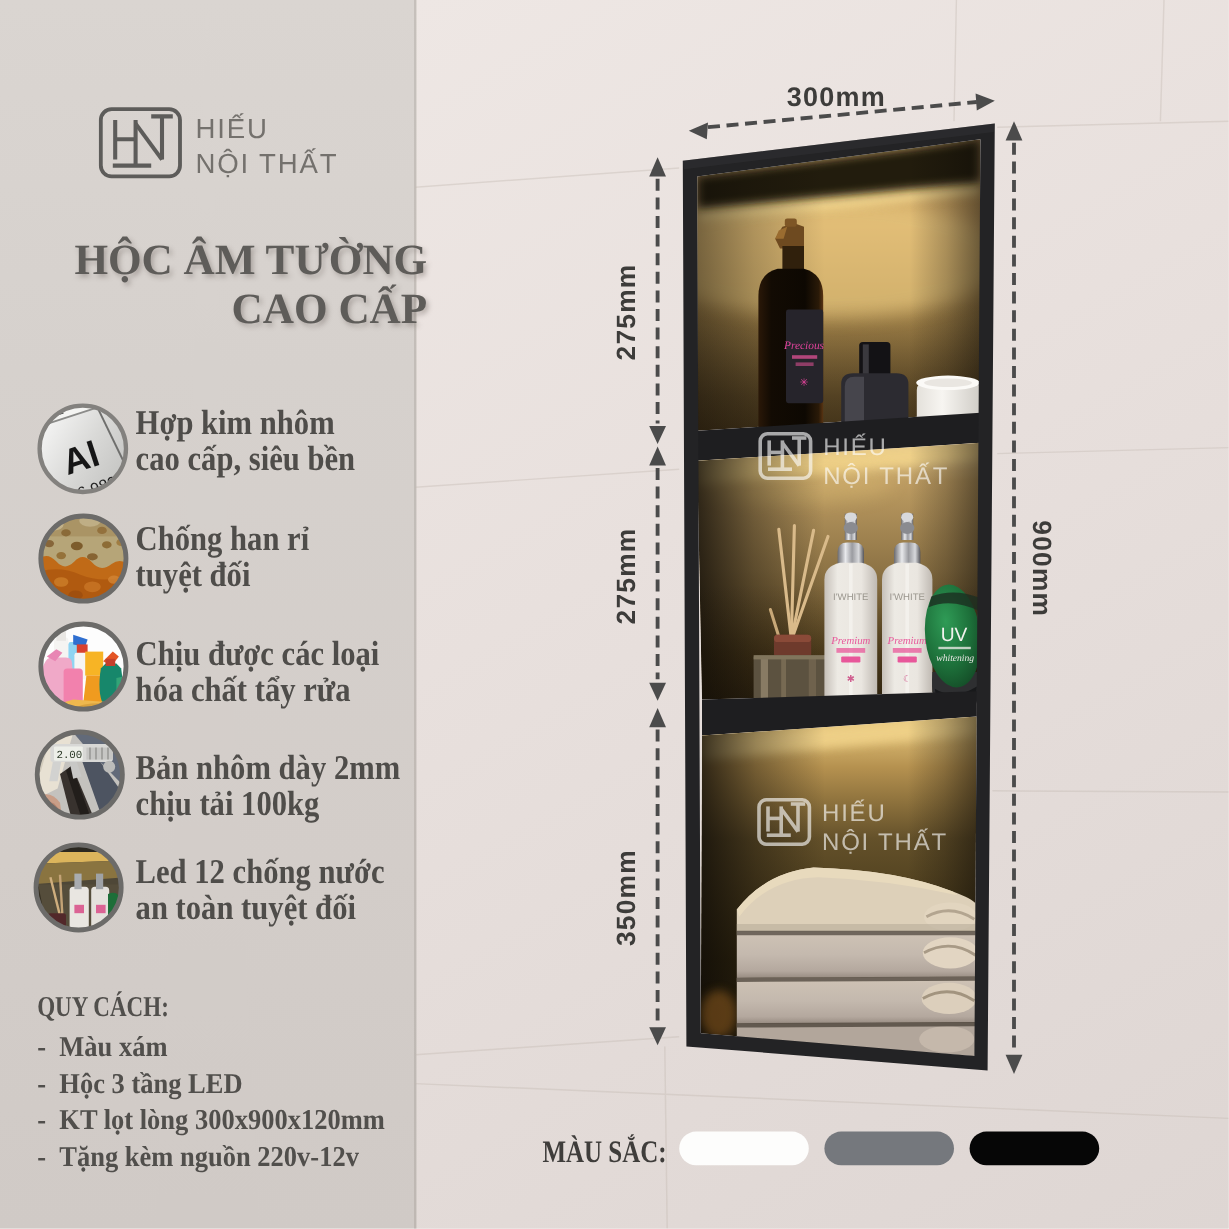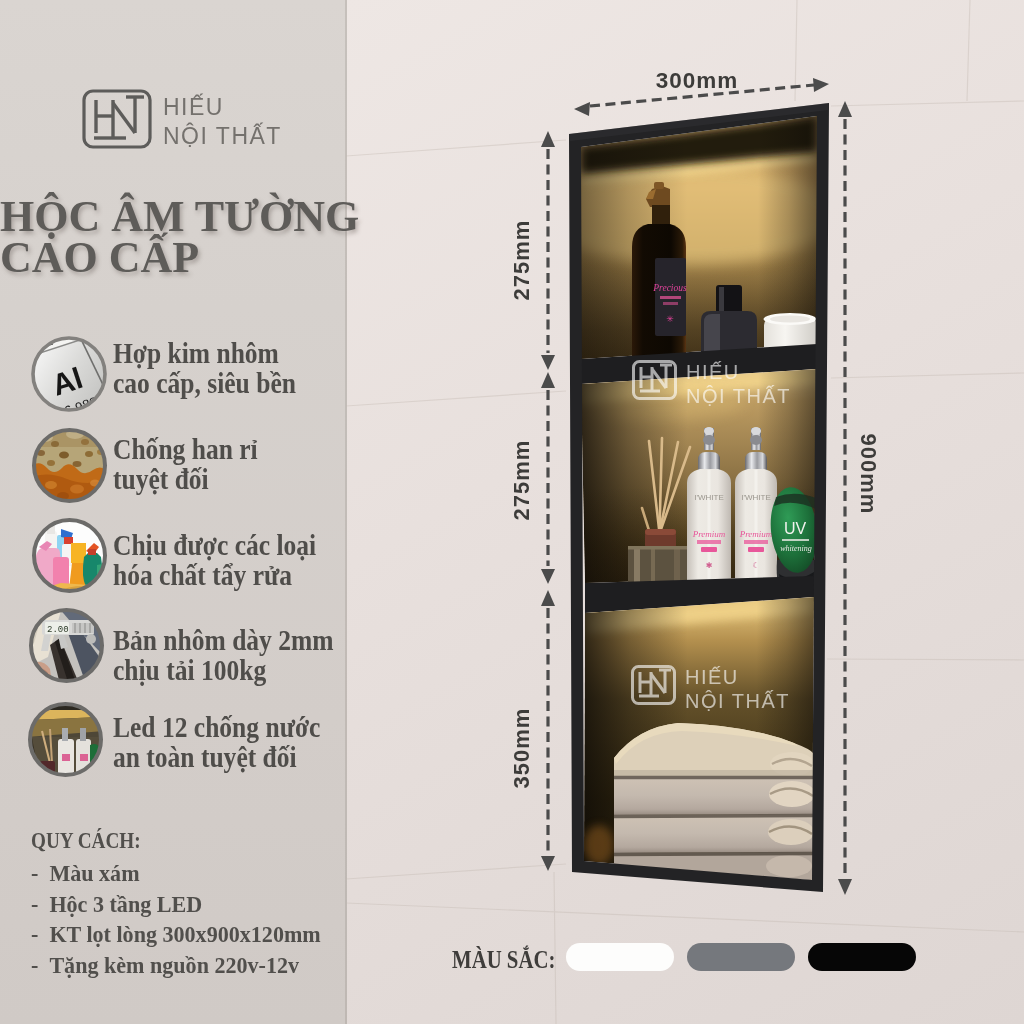--- a/index.html
+++ b/index.html
@@ -46,22 +46,22 @@
       <line x1="53" y1="8" x2="53" y2="44"></line>
       <line x1="44" y1="8" x2="62" y2="8"></line>
       <line x1="12" y1="49" x2="44" y2="49"></line>
     </g>
   </g>
 
   <text x="81" y="26" font-family="Liberation Sans" font-size="23" letter-spacing="1.5" fill="#74716d">HIẾU</text>
   <text x="81" y="55" font-family="Liberation Sans" font-size="23" letter-spacing="1.5" fill="#74716d">NỘI THẤT</text>
 </svg>
 
-<div class="abs sertxt" style="left:0px;top:196px;width:356px;text-align:left;white-space:nowrap;
-  font-size:44px;line-height:41px;color:#5e5c59;text-shadow:2px 3px 4px rgba(99,91,84,0.4);">
+<div class="abs sertxt" style="left:0px;top:196px;width:356px;text-align:right;white-space:nowrap;
+  font-size:36px;line-height:41px;color:#5e5c59;text-shadow:2px 3px 4px rgba(99,91,84,0.4);">
   HỘC ÂM TƯỜNG<br>CAO CẤP</div>
 
 <svg class="abs" style="left:30px;top:335px;" width="78" height="78" viewBox="0 0 78 78">
   <defs>
     <clipPath id="c1">
           <circle cx="39" cy="39" r="36"></circle>
         </clipPath>
     <linearGradient id="alm" x1="0" y1="0" x2="1" y2="1">
       <stop offset="0" stop-color="#ffffff"></stop>
           <stop offset="0.45" stop-color="#d9d9d7"></stop>

